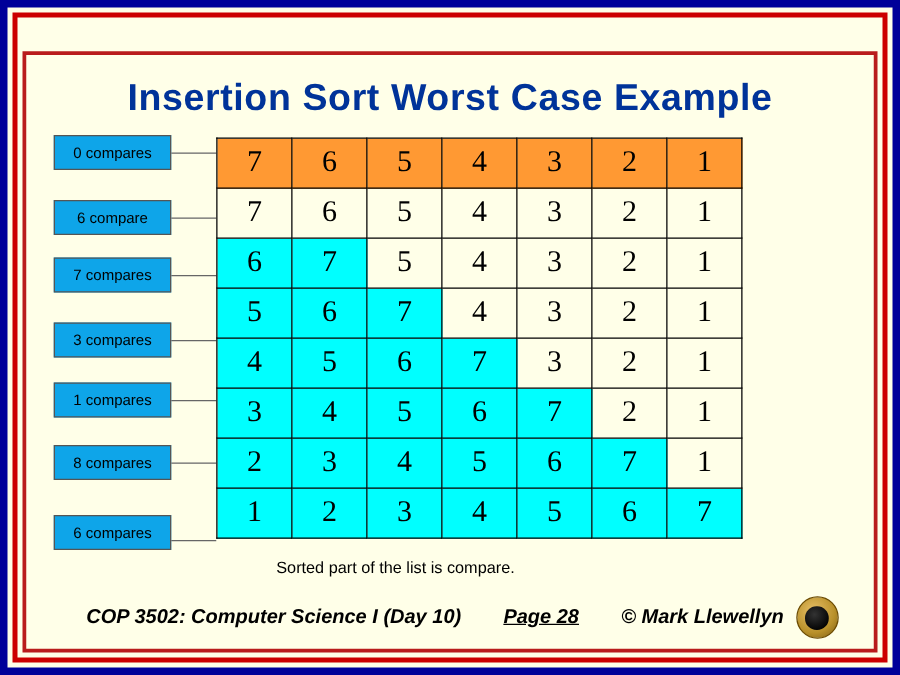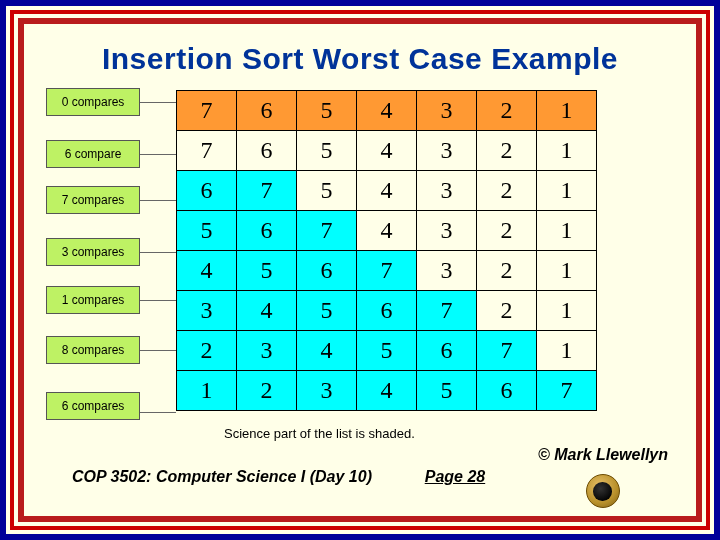--- a/index.html
+++ b/index.html
@@ -18,21 +18,22 @@
     position: relative;
   }
   .inner {
     position: absolute;
     inset: 4px;
     border: 4px solid #cc0000;
   }
   .inner2 {
     position: absolute;
     inset: 4px;
-    border: 6px solid #b91c1c;
+    border: 3px solid #b91c1c;
+    margin-top: 23px;
   }
   .title {
     font-family: "Trebuchet MS", Verdana, "Comic Sans MS", sans-serif;
     font-size: 30px;
     color: #003399;
     text-align: center;
     padding-top: 18px;
     padding-bottom: 12px;
     letter-spacing: 0.5px;
   }
@@ -45,21 +46,21 @@
     left: 22px;
     top: 0;
     width: 100px;
   }
   .label-box {
     border: 1px solid #555;
     font-size: 12px;
     font-family: "Trebuchet MS", Verdana, sans-serif;
     text-align: center;
     padding: 6px 4px;
-    background: #bef264;
+    background: #0ea5e9;
     position: absolute;
     width: 94px;
   }
   .connector {
     position: absolute;
     height: 1px;
     background: #666;
   }
   .grid {
     position: absolute;
@@ -93,21 +94,21 @@
     align-items: center;
     justify-content: space-between;
     padding: 0 28px 0 48px;
     font-size: 16px;
     font-family: Arial, Helvetica, sans-serif;
     font-weight: bold;
     font-style: italic;
     color: #000;
   }
   .footer .mid { text-align: center; flex: 1; text-decoration: underline; }
-  .footer .right { text-align: right; display: flex; align-items: center; gap: 10px; flex-direction: column; }
+  .footer .right { text-align: right; display: flex; align-items: center; gap: 10px; }
   .logo {
     width: 34px; height: 34px;
     border-radius: 50%;
     background: radial-gradient(circle at 40% 35%, #e8c068 0%, #b8902a 60%, #7a5b12 100%);
     border: 1px solid #6b4a00;
     position: relative;
   }
   .logo::after {
     content: "";
     position: absolute;
@@ -216,21 +217,21 @@
           <td class="hl-cyan">2</td>
           <td class="hl-cyan">3</td>
           <td class="hl-cyan">4</td>
           <td class="hl-cyan">5</td>
           <td class="hl-cyan">6</td>
           <td class="hl-cyan">7</td>
         </tr>
       </tbody>
           </table>
 
-      <div class="caption">Science part of the list is shaded.</div>
+      <div class="caption">Sorted part of the list is compare.</div>
     </div>
 
     <div class="footer">
       <span>COP 3502: Computer Science I  (Day 10)</span>
       <span class="mid">Page 28</span>
       <span class="right">
         <span>© Mark Llewellyn</span>
         <span class="logo"></span>
       </span>
     </div>

